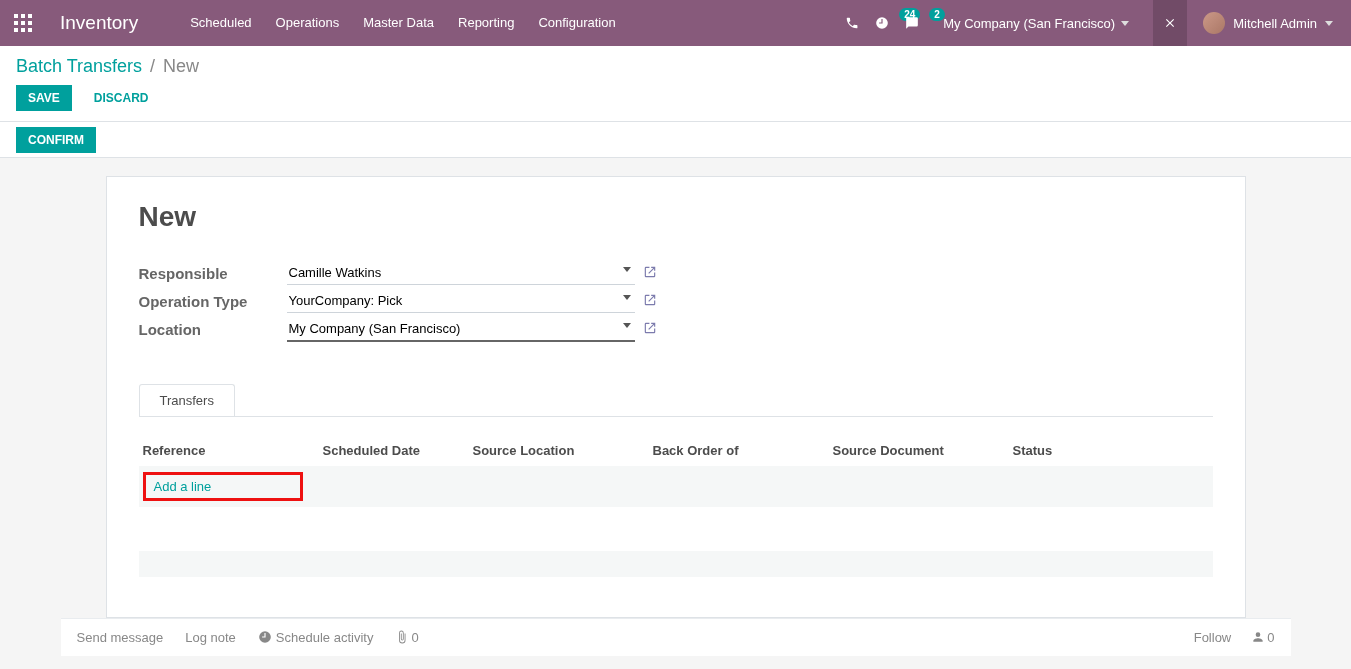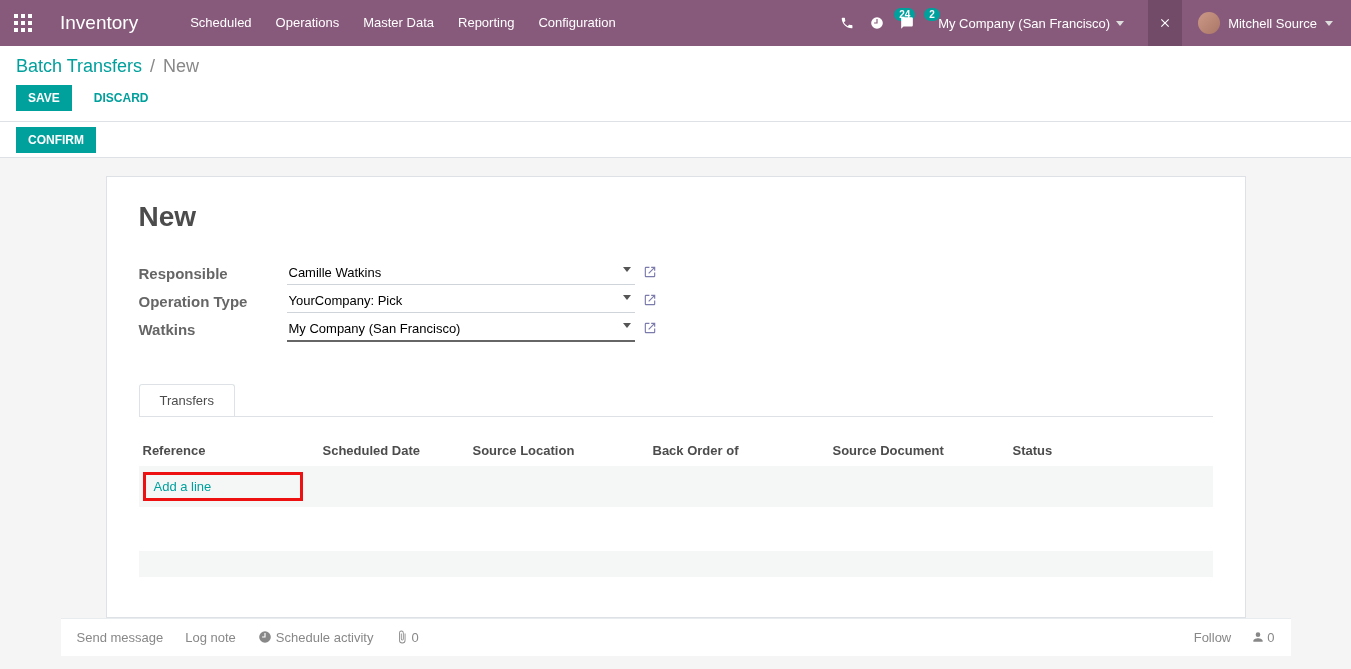--- a/index.html
+++ b/index.html
@@ -109,21 +109,21 @@
       <span>My Company (San Francisco)</span>
       <span class="caret"></span>
     </div>
     <div class="tool-btn">
       <svg class="ico" style="fill:#fff" viewBox="0 0 24 24">
           <path d="M19 6.4L17.6 5 12 10.6 6.4 5 5 6.4 10.6 12 5 17.6 6.4 19 12 13.4 17.6 19 19 17.6 13.4 12z"></path>
         </svg>
     </div>
     <div class="user-menu">
       <div class="avatar"></div>
-      <span>Mitchell Source</span>
+      <span>Mitchell Admin</span>
       <span class="caret"></span>
     </div>
   </div>
 </div>
 
 <div class="control-panel">
   <div class="breadcrumb">
     <span class="link">Batch Transfers</span>
     <span class="sep">/</span>
     <span class="curr">New</span>
@@ -167,21 +167,21 @@
       </div>
       <span class="ext-icon">
         <svg class="ico" viewBox="0 0 24 24" style="fill:#7C7BAD">
             <path d="M14 3v2h3.6L9 13.6 10.4 15 19 6.4V10h2V3h-7zM5 5h6V3H5a2 2 0 0 0-2 2v14a2 2 0 0 0 2 2h14a2 2 0 0 0 2-2v-6h-2v6H5V5z"></path>
           </svg>
       </span>
     </div>
   </div>
 
   <div class="form-row">
-    <label>Watkins</label>
+    <label>Location</label>
     <div class="m2o-wrap">
       <div class="m2o-container">
         <input class="m2o focus" value="My Company (San Francisco)" style="">
         <div class="m2o-caret"></div>
       </div>
       <span class="ext-icon">
         <svg class="ico" viewBox="0 0 24 24" style="fill:#7C7BAD">
             <path d="M14 3v2h3.6L9 13.6 10.4 15 19 6.4V10h2V3h-7zM5 5h6V3H5a2 2 0 0 0-2 2v14a2 2 0 0 0 2 2h14a2 2 0 0 0 2-2v-6h-2v6H5V5z"></path>
           </svg>
       </span>

